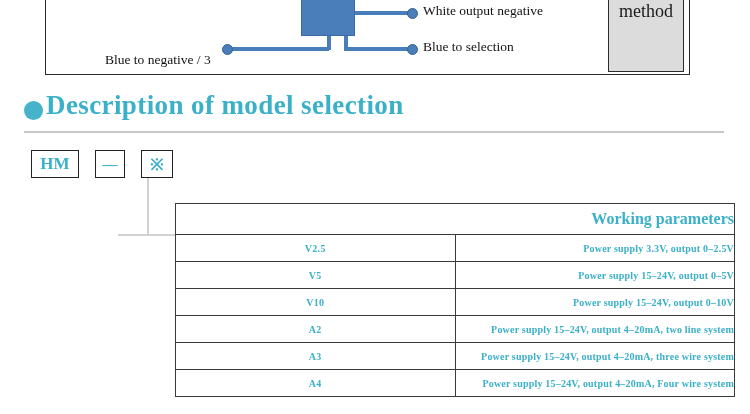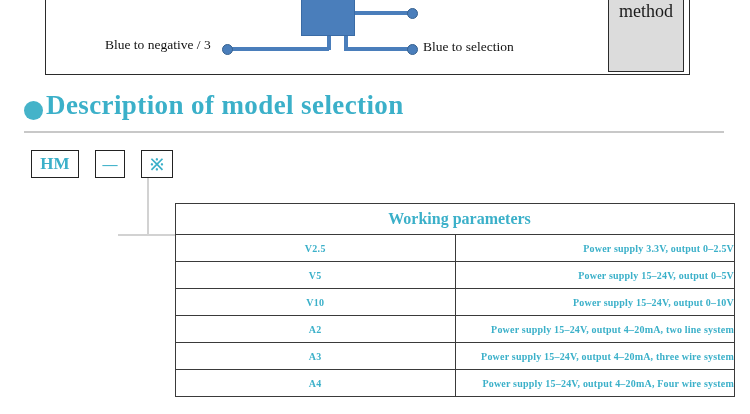--- a/index.html
+++ b/index.html
@@ -98,21 +98,21 @@
   #dot-white      { left: 407px; top: 7.5px; }
   #label-white    { left: 423px; top: 3px; }
 
   
   #wire-leg-left  { left: 327px; top: 36px; height: 14px; }
   #wire-leg-right { left: 344px; top: 36px; height: 14px; }
   #wire-blue-left { left: 227px; top: 47px; width: 102px; }
   #wire-blue-right{ left: 344px; top: 47px; width: 68px; }
   #dot-blue-left  { left: 222px; top: 43.5px; }
   #dot-blue-right { left: 407px; top: 43.5px; }
-  #label-blue-left  { left: 105px; top: 37px; }
+  #label-blue-left  { left: 105px; top: 52px; }
   #label-blue-right { left: 423px; top: 39px; }
 
   
   #section-heading {
     position: absolute;
     left: 0;
     top: 90px;
     width: 750px;
     height: 44px;
   }
@@ -202,21 +202,21 @@
     border: 1.5px solid #3a3a3a;
     padding: 0;
     height: 26px;
     color: #3bb0c9;
     font-family: "Liberation Serif", "DejaVu Serif", serif;
     font-weight: bold;
     font-size: 10px;
     background: #ffffff;
   }
   .th-header {
-    text-align: center;
+    text-align: right;
     padding-left: 9px !important;
     font-size: 16px !important;
     height: 30px !important;
   }
   .col-code {
     width: 72px;
     text-align: center;
     letter-spacing: 0.3px;
   }
   .col-desc {
@@ -236,20 +236,21 @@
   <div class="method-cell">
     <span class="method-label">method</span>
   </div>
 
   <div class="sensor-block">
     
   </div>
 
   <div class="wire-h" id="wire-white-h"></div>
   <div class="node-dot" id="dot-white"></div>
+  <div class="wire-label" id="label-white">White output negative</div>
 
   <div class="wire-v" id="wire-leg-left"></div>
   <div class="wire-v" id="wire-leg-right"></div>
   <div class="wire-h" id="wire-blue-left"></div>
   <div class="wire-h" id="wire-blue-right"></div>
   <div class="node-dot" id="dot-blue-left"></div>
   <div class="node-dot" id="dot-blue-right"></div>
   <div class="wire-label" id="label-blue-left">Blue to negative / 3</div>
   <div class="wire-label" id="label-blue-right">Blue to selection</div>
 </div>

